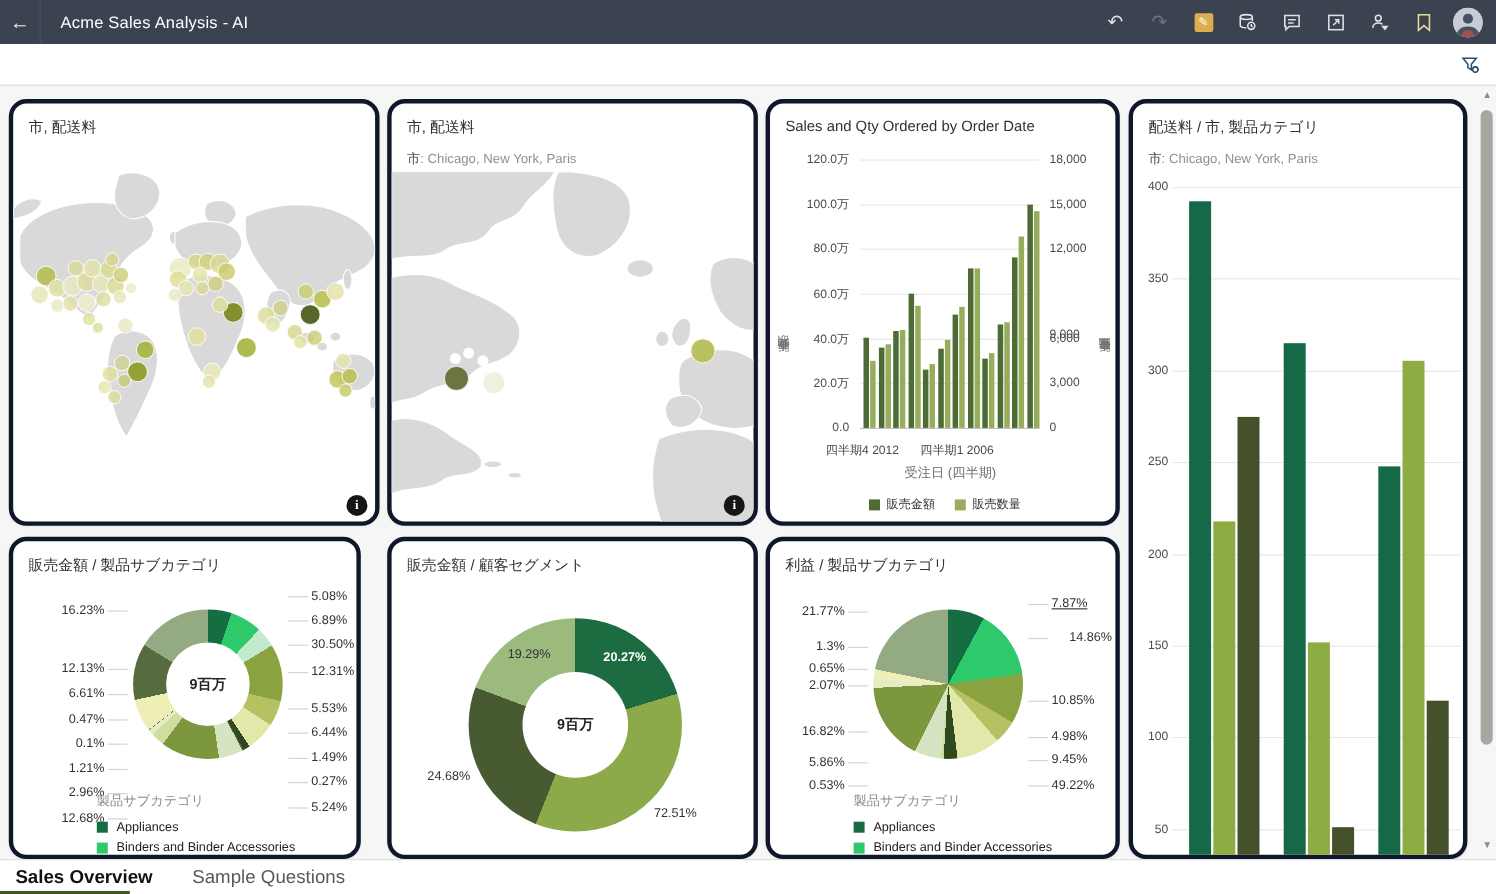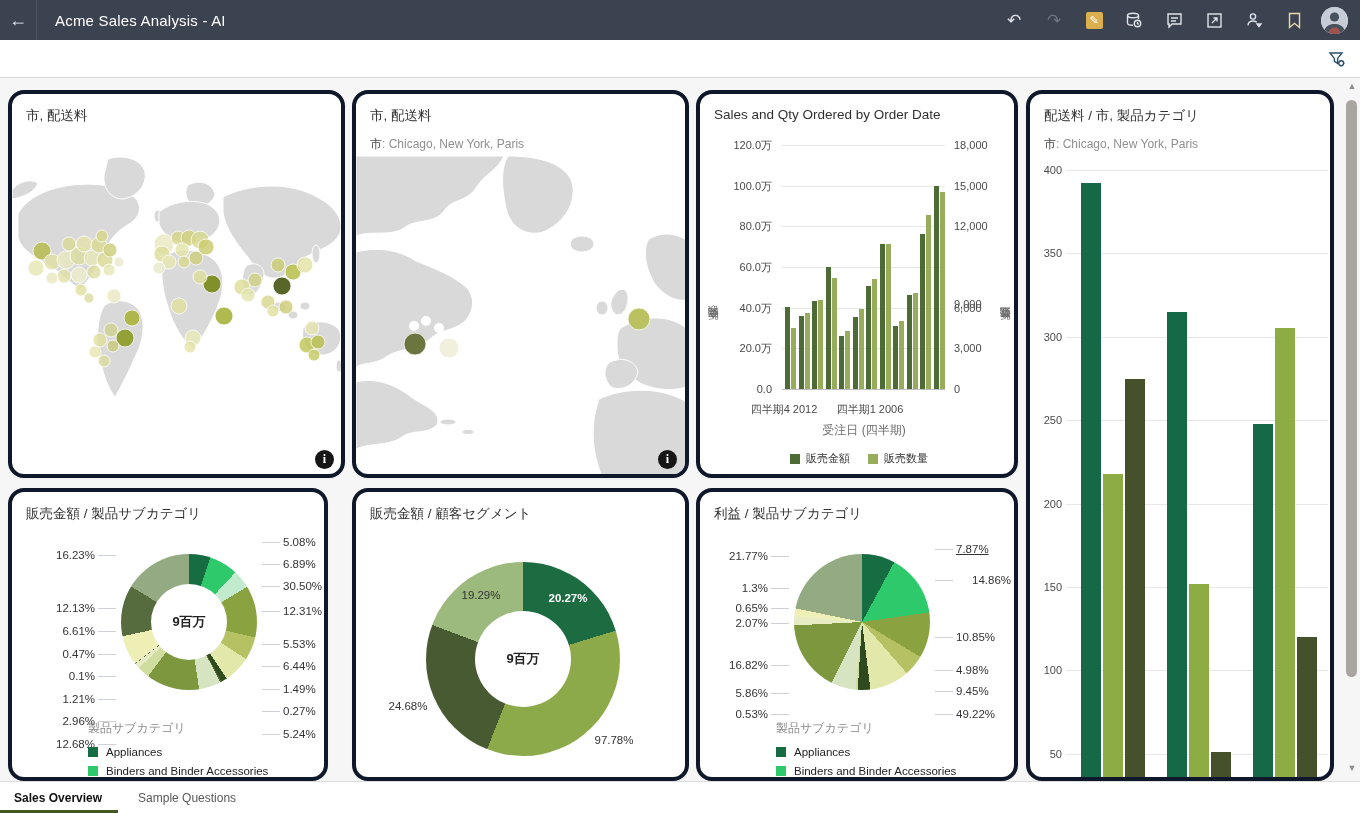--- a/index.html
+++ b/index.html
@@ -63,21 +63,21 @@
 
   
   .pagescroll { position:absolute; right:1px; top:82px; width:14px; height:692px; }
   .ps-arrow { position:absolute; left:2px; width:10px; height:8px; color:#8d8d8d; font-size:9px; line-height:8px; text-align:center; }
   .ps-thumb { position:absolute; left:1px; top:18px; width:11px; height:577px;
     background:#a9a5a1; border-radius:6px; }
 
   
   .tabbar { position:absolute; left:0; top:781px; width:1360px; height:32px; background:#fff;
     border-top:1px solid #dcdcdc; display:flex; align-items:center; }
-  .tab { font-size:12px; color:#595959; padding:16px 18px; height:100%; display:flex; align-items:center; cursor:pointer; }
+  .tab { font-size:17px; color:#595959; padding:16px 18px; height:100%; display:flex; align-items:center; cursor:pointer; }
   .tab.active { color:#111; font-weight:bold; }
   .tab-underline { position:absolute; left:0; top:28px; width:118px; height:4px; background:#44591f; }
 
   svg { display:block; }
   .map-land { fill:#d9d9d9; stroke:#ffffff; stroke-width:1; }
 </style>
 </head>
 <body>
 
 <div class="appbar">
@@ -415,21 +415,21 @@
         </div>
       </div>
   </div>
 
   <div class="tile" style="left:352px;top:410px;width:337px;height:293px;">
     <div class="tile-title">販売金額 / 顧客セグメント</div>
     <div id="donut2" style="position: absolute; left: 0px; top: 0px; width: 100%; height: 100%;">
         <div class="donut" style="left: 70px; top: 70px; width: 194px; height: 194px; background: conic-gradient(rgb(29, 107, 65) 0%, rgb(29, 107, 65) 20.27%, rgb(140, 170, 74) 20.27%, rgb(140, 170, 74) 56.04%, rgb(71, 90, 50) 56.04%, rgb(71, 90, 50) 80.72%, rgb(156, 185, 126) 80.72%, rgb(156, 185, 126) 100.01%);"></div>
         <div class="donut-hole" style="left: 119px; top: 119px; width: 96px; height: 96px;">9百万</div>
         <div class="dlab ctr" style="left: 212px; top: 106px; color: rgb(255, 255, 255); font-weight: bold;">20.27%</div>
-        <div class="dlab ctr" style="left: 258px; top: 248px;">97.78%</div>
+        <div class="dlab ctr" style="left: 258px; top: 248px;">72.51%</div>
         <div class="dlab ctr" style="left: 52px; top: 214px;">24.68%</div>
         <div class="dlab ctr" style="left: 125px; top: 103px;">19.29%</div>
       </div>
   </div>
 
   <div class="tile" style="left:696px;top:410px;width:322px;height:293px;">
     <div class="tile-title">利益 / 製品サブカテゴリ</div>
     <div id="donut3" style="position: absolute; left: 0px; top: 0px; width: 100%; height: 100%;">
         <div class="donut" style="left: 94px; top: 62px; width: 136px; height: 136px; background: conic-gradient(rgb(21, 109, 65) 0%, rgb(21, 109, 65) 7.87%, rgb(45, 201, 107) 7.87%, rgb(45, 201, 107) 22.73%, rgb(138, 162, 63) 22.73%, rgb(138, 162, 63) 33.58%, rgb(182, 193, 99) 33.58%, rgb(182, 193, 99) 38.56%, rgb(226, 232, 169) 38.56%, rgb(226, 232, 169) 48.01%, rgb(47, 74, 30) 48.01%, rgb(47, 74, 30) 50.99%, rgb(207, 221, 159) 50.99%, rgb(207, 221, 159) 51.52%, rgb(215, 228, 194) 51.52%, rgb(215, 228, 194) 57.38%, rgb(125, 151, 63) 57.38%, rgb(125, 151, 63) 74.2%, rgb(231, 236, 196) 74.2%, rgb(231, 236, 196) 76.27%, rgb(239, 240, 192) 76.27%, rgb(239, 240, 192) 76.92%, rgb(237, 239, 181) 76.92%, rgb(237, 239, 181) 78.22%, rgb(147, 170, 131) 78.22%, rgb(147, 170, 131) 99.99%);"></div>
         <div class="dlab ra" style="left: 68px; top: 64px;">21.77%</div>

